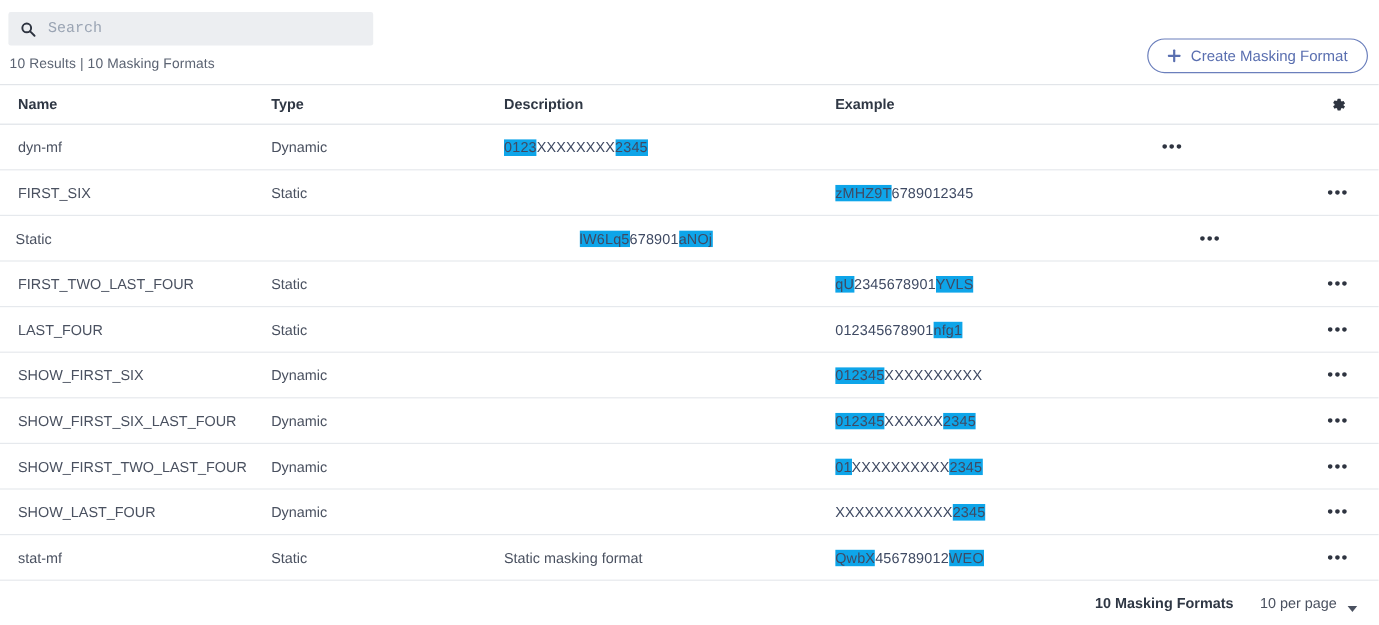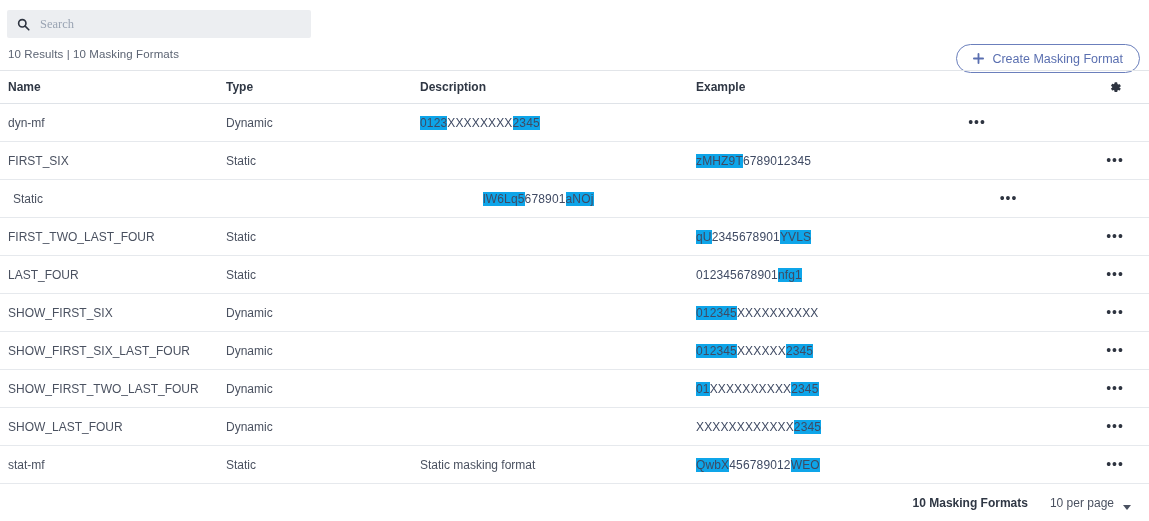--- a/index.html
+++ b/index.html
@@ -47,21 +47,21 @@
     height: 13px;
     flex: 0 0 auto;
     display: block;
     margin-right: 10px;
     color: #2e3440;
   }
   .search-input {
     border: none;
     background: transparent;
     outline: none;
-    font-family: Liberation Serif, serif;
+    font-family: Liberation Mono, monospace;
     font-size: 12.5px;
     color: #3b4151;
     width: 250px;
     padding: 0;
     line-height: 16px;
   }
   .search-input::placeholder { color: #9aa4b3; }
 
   .results-line {
     position: absolute;
@@ -83,21 +83,20 @@
     border-radius: 15px;
     background: #ffffff;
     color: #5a6fb0;
     font-family: "Liberation Sans", sans-serif;
     font-size: 12.5px;
     display: inline-flex;
     align-items: center;
     gap: 8px;
     cursor: pointer;
     white-space: nowrap;
-    margin-top: 12px;
   }
   .plus-icon {
     width: 11px; height: 11px;
     display: block;
     flex: 0 0 auto;
     color: #5a6fb0;
   }
 
   
   .table {
@@ -119,21 +118,21 @@
     height: 33px;
     border-bottom: 1px solid #dfe3e8;
   }
   .row.header .cell {
     font-size: 12px;
     color: #2f3744;
     font-weight: bold;
   }
 
   .cell { font-size: 12px; color: #4a5160; overflow: hidden; white-space: nowrap; }
-  .c-name  { width: 213px; padding-left: 8px; }
+  .c-name  { width: 213px; padding-left: 15px; }
   .c-type  { width: 207px; padding-left: 13px; }
   .c-desc  { width: 276px; padding-left: 0px; }
   .c-ex    { width: 400px; padding-left: 0px; }
   .c-act   { flex: 1; text-align: center; padding-right: 15px; }
 
   .cell.c-desc { margin-left: 0; }
 
   .hl { background: #0ea5e9; }
   .ex-text { font-size: 12px; color: #3f4a63; letter-spacing: 0.15px; }
 

